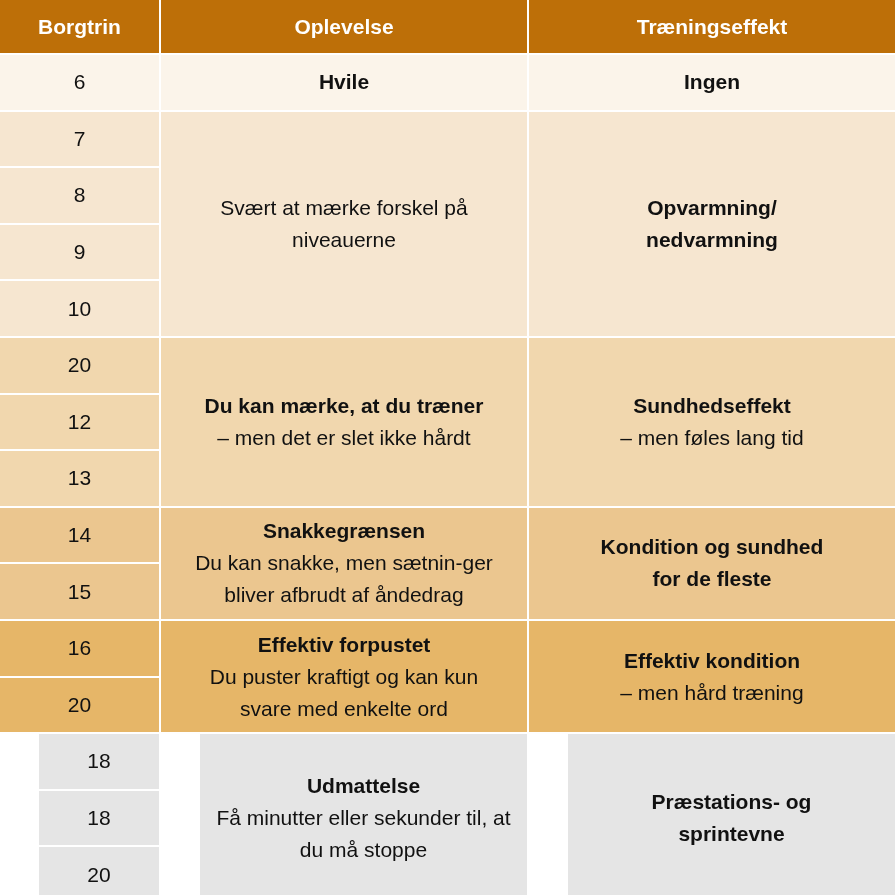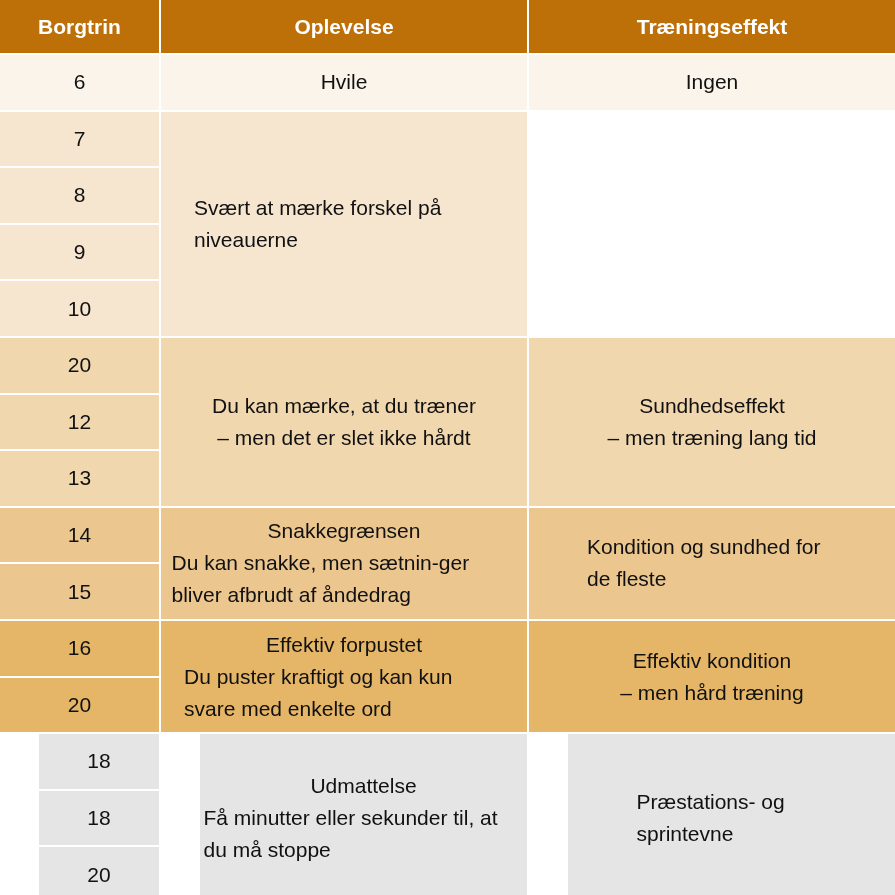--- a/index.html
+++ b/index.html
@@ -7,25 +7,25 @@
   .tbl {
     position: absolute; left: 0; top: 0; width: 893px; height: 892px;
     display: grid;
     grid-template-columns: 159px 366px 366px;
     grid-template-rows: 53px repeat(15, 54.6px);
     gap: 2px;
     background: #ffffff;
   }
   .cell {
     display: flex; flex-direction: column; align-items: center; justify-content: center;
-    text-align: left; color: #111111; font-size: 21px; line-height: 32px;
+    text-align: center; color: #111111; font-size: 21px; line-height: 32px;
   }
   .hdr { background: #bd6f08; color: #ffffff; font-weight: bold; font-size: 21px; }
   .num { font-size: 21px; }
-  .b { font-weight: normal; }
+  .b { font-weight: bold; }
   .t0 { background: #fbf4ea; }
   .t1 { background: #f6e6d0; }
   .t2 { background: #f1d7ae; }
   .t3 { background: #ebc68f; }
   .t4 { background: #e6b668; }
   .t5 { background: #e5e5e5; margin-left: 39px; }
 </style>
 </head>
 <body>
 
@@ -54,28 +54,31 @@
   <div class="cell t0" style="grid-column:2;grid-row:2">
     <span class="b">Hvile</span>
   </div>
   <div class="cell t0" style="grid-column:3;grid-row:2">
     <span class="b">Ingen</span>
   </div>
 
   <div class="cell t1" style="grid-column:2;grid-row:3 / span 4">
     <span style="max-width:300px">Svært at mærke forskel på niveauerne</span>
   </div>
+  <div class="cell t1" style="grid-column:3;grid-row:3 / span 4">
+    <span class="b" style="max-width:170px">Opvarmning/ nedvarmning</span>
+  </div>
 
   <div class="cell t2" style="grid-column:2;grid-row:7 / span 3">
     <span class="b">Du kan mærke, at du træner</span>
     <span>– men det er slet ikke hårdt</span>
   </div>
   <div class="cell t2" style="grid-column:3;grid-row:7 / span 3">
     <span class="b">Sundhedseffekt</span>
-    <span>– men træning lang tid</span>
+    <span>– men føles lang tid</span>
   </div>
 
   <div class="cell t3" style="grid-column:2;grid-row:10 / span 2">
     <span class="b">Snakkegrænsen</span>
     <span style="max-width:345px">Du kan snakke, men sætnin-ger bliver afbrudt af åndedrag</span>
   </div>
   <div class="cell t3" style="grid-column:3;grid-row:10 / span 2">
     <span class="b" style="max-width:250px">Kondition og sundhed for de fleste</span>
   </div>
 

